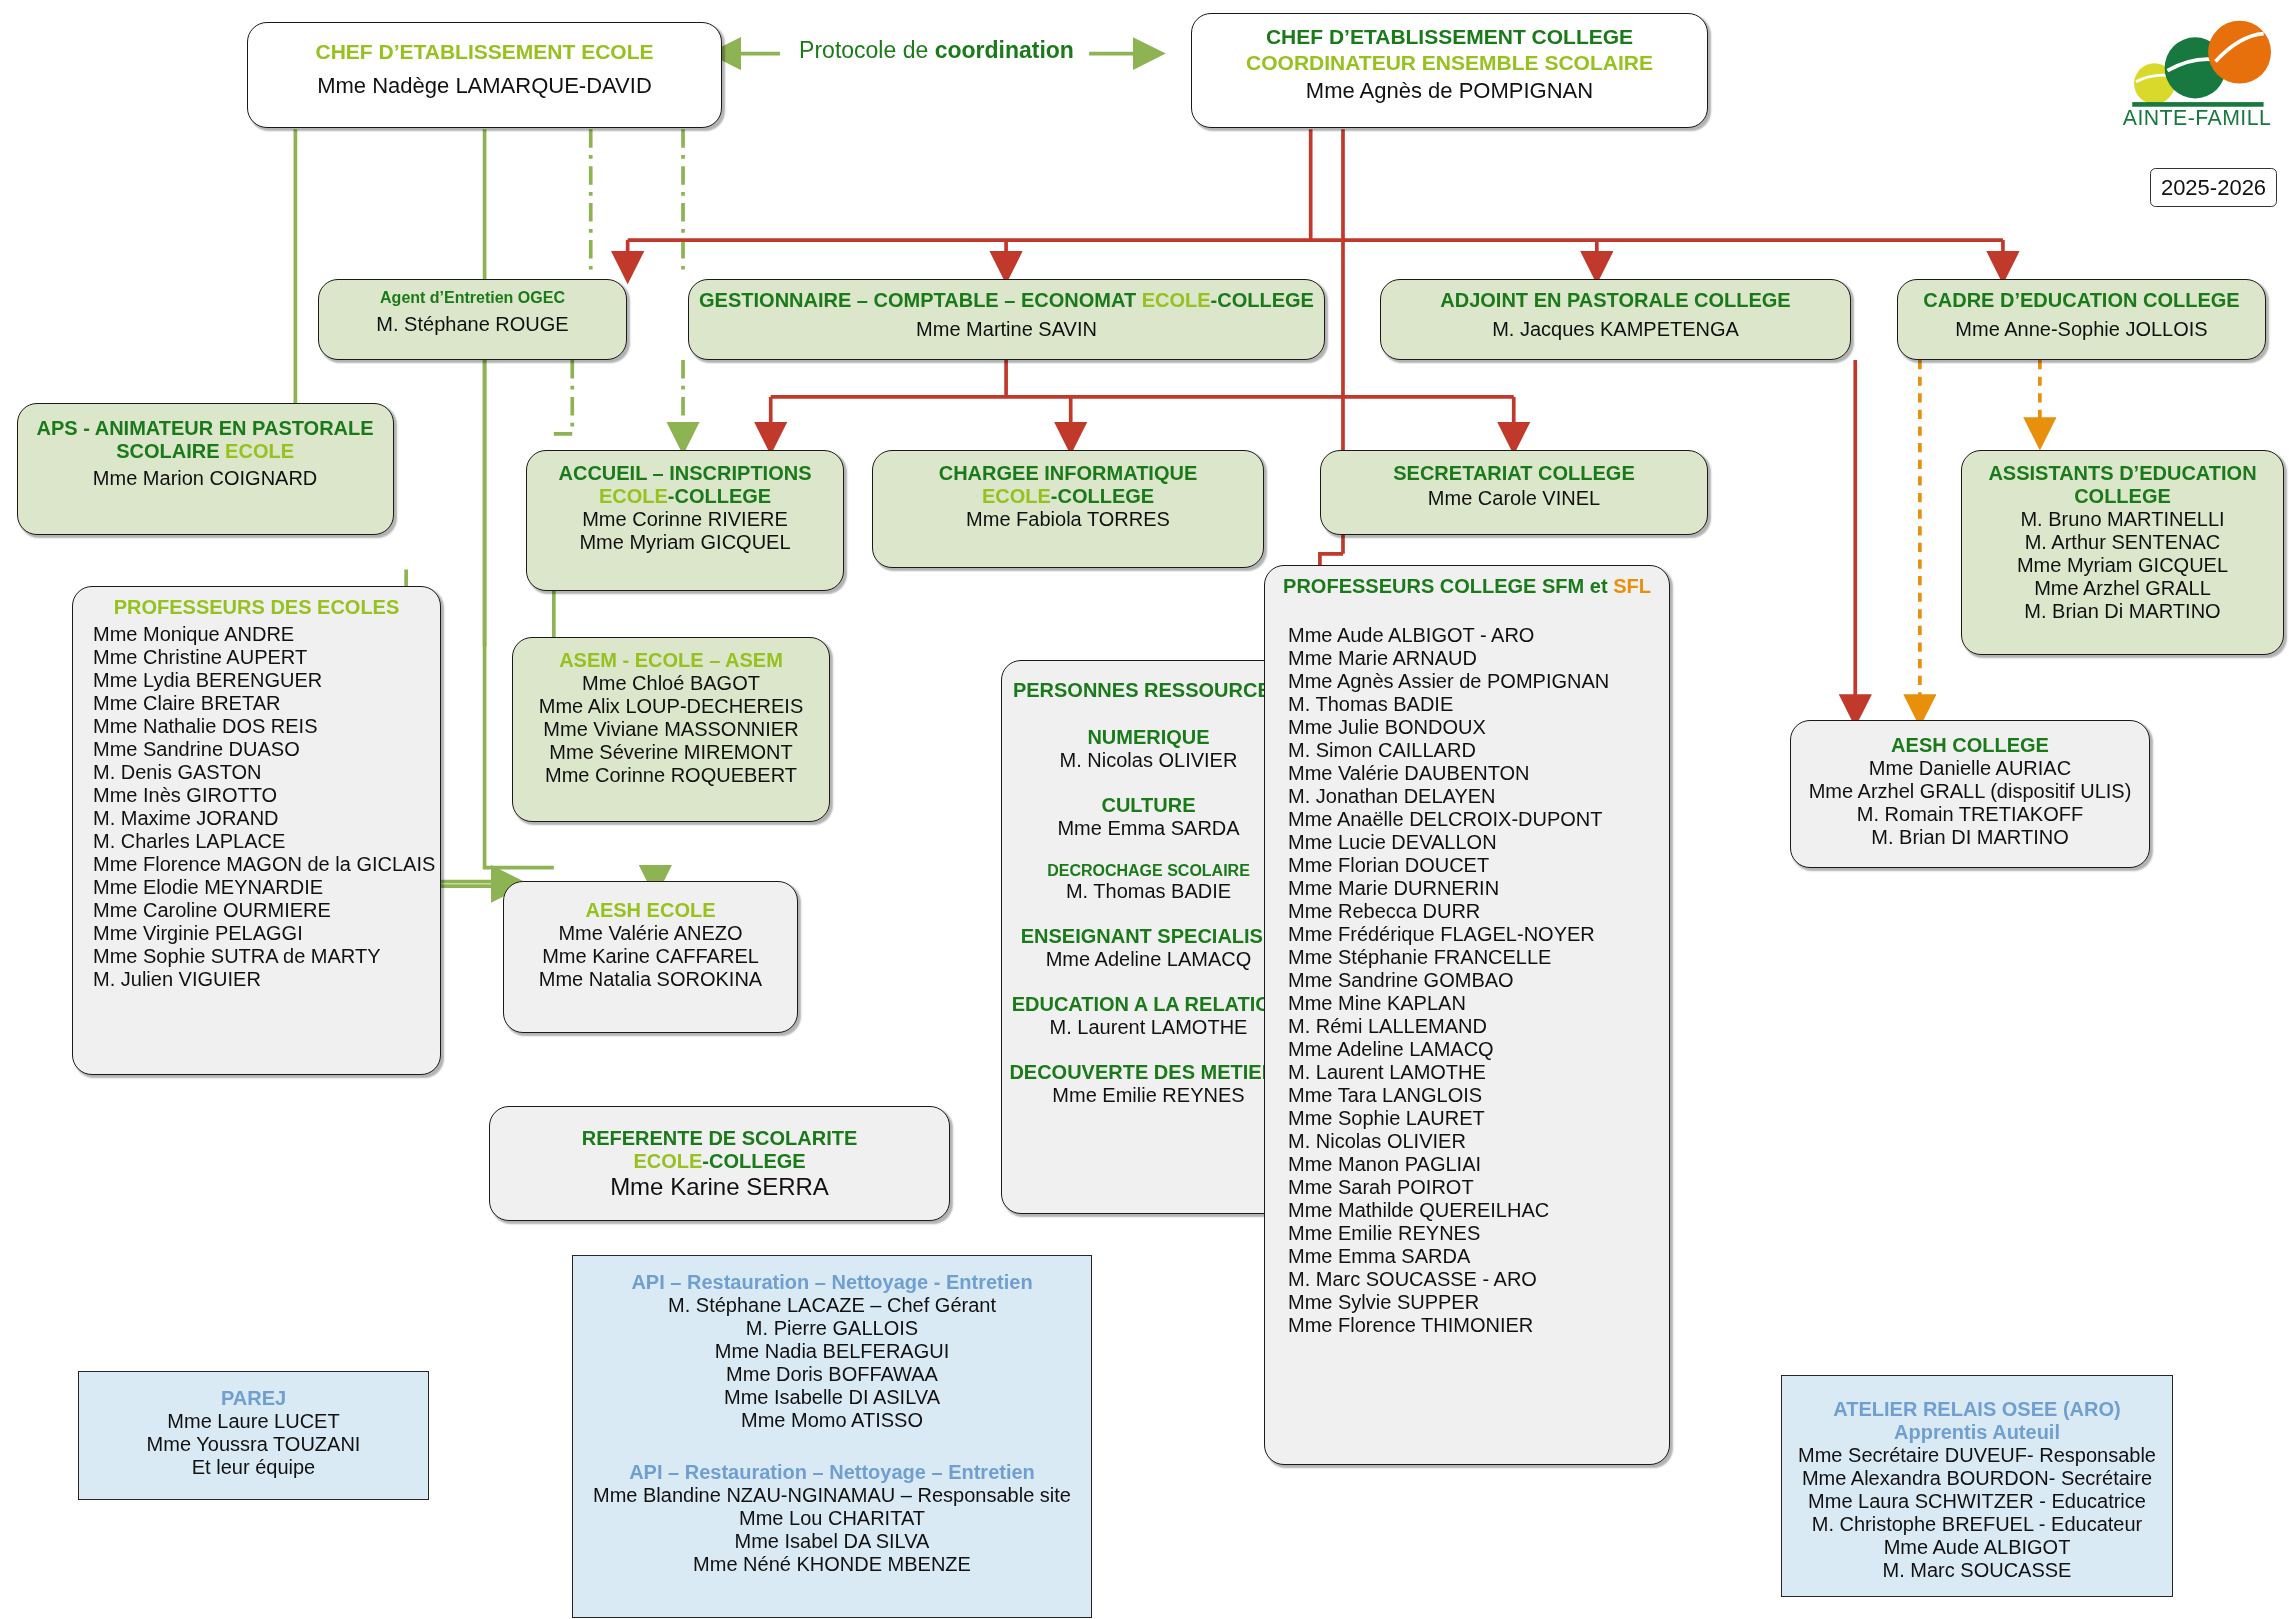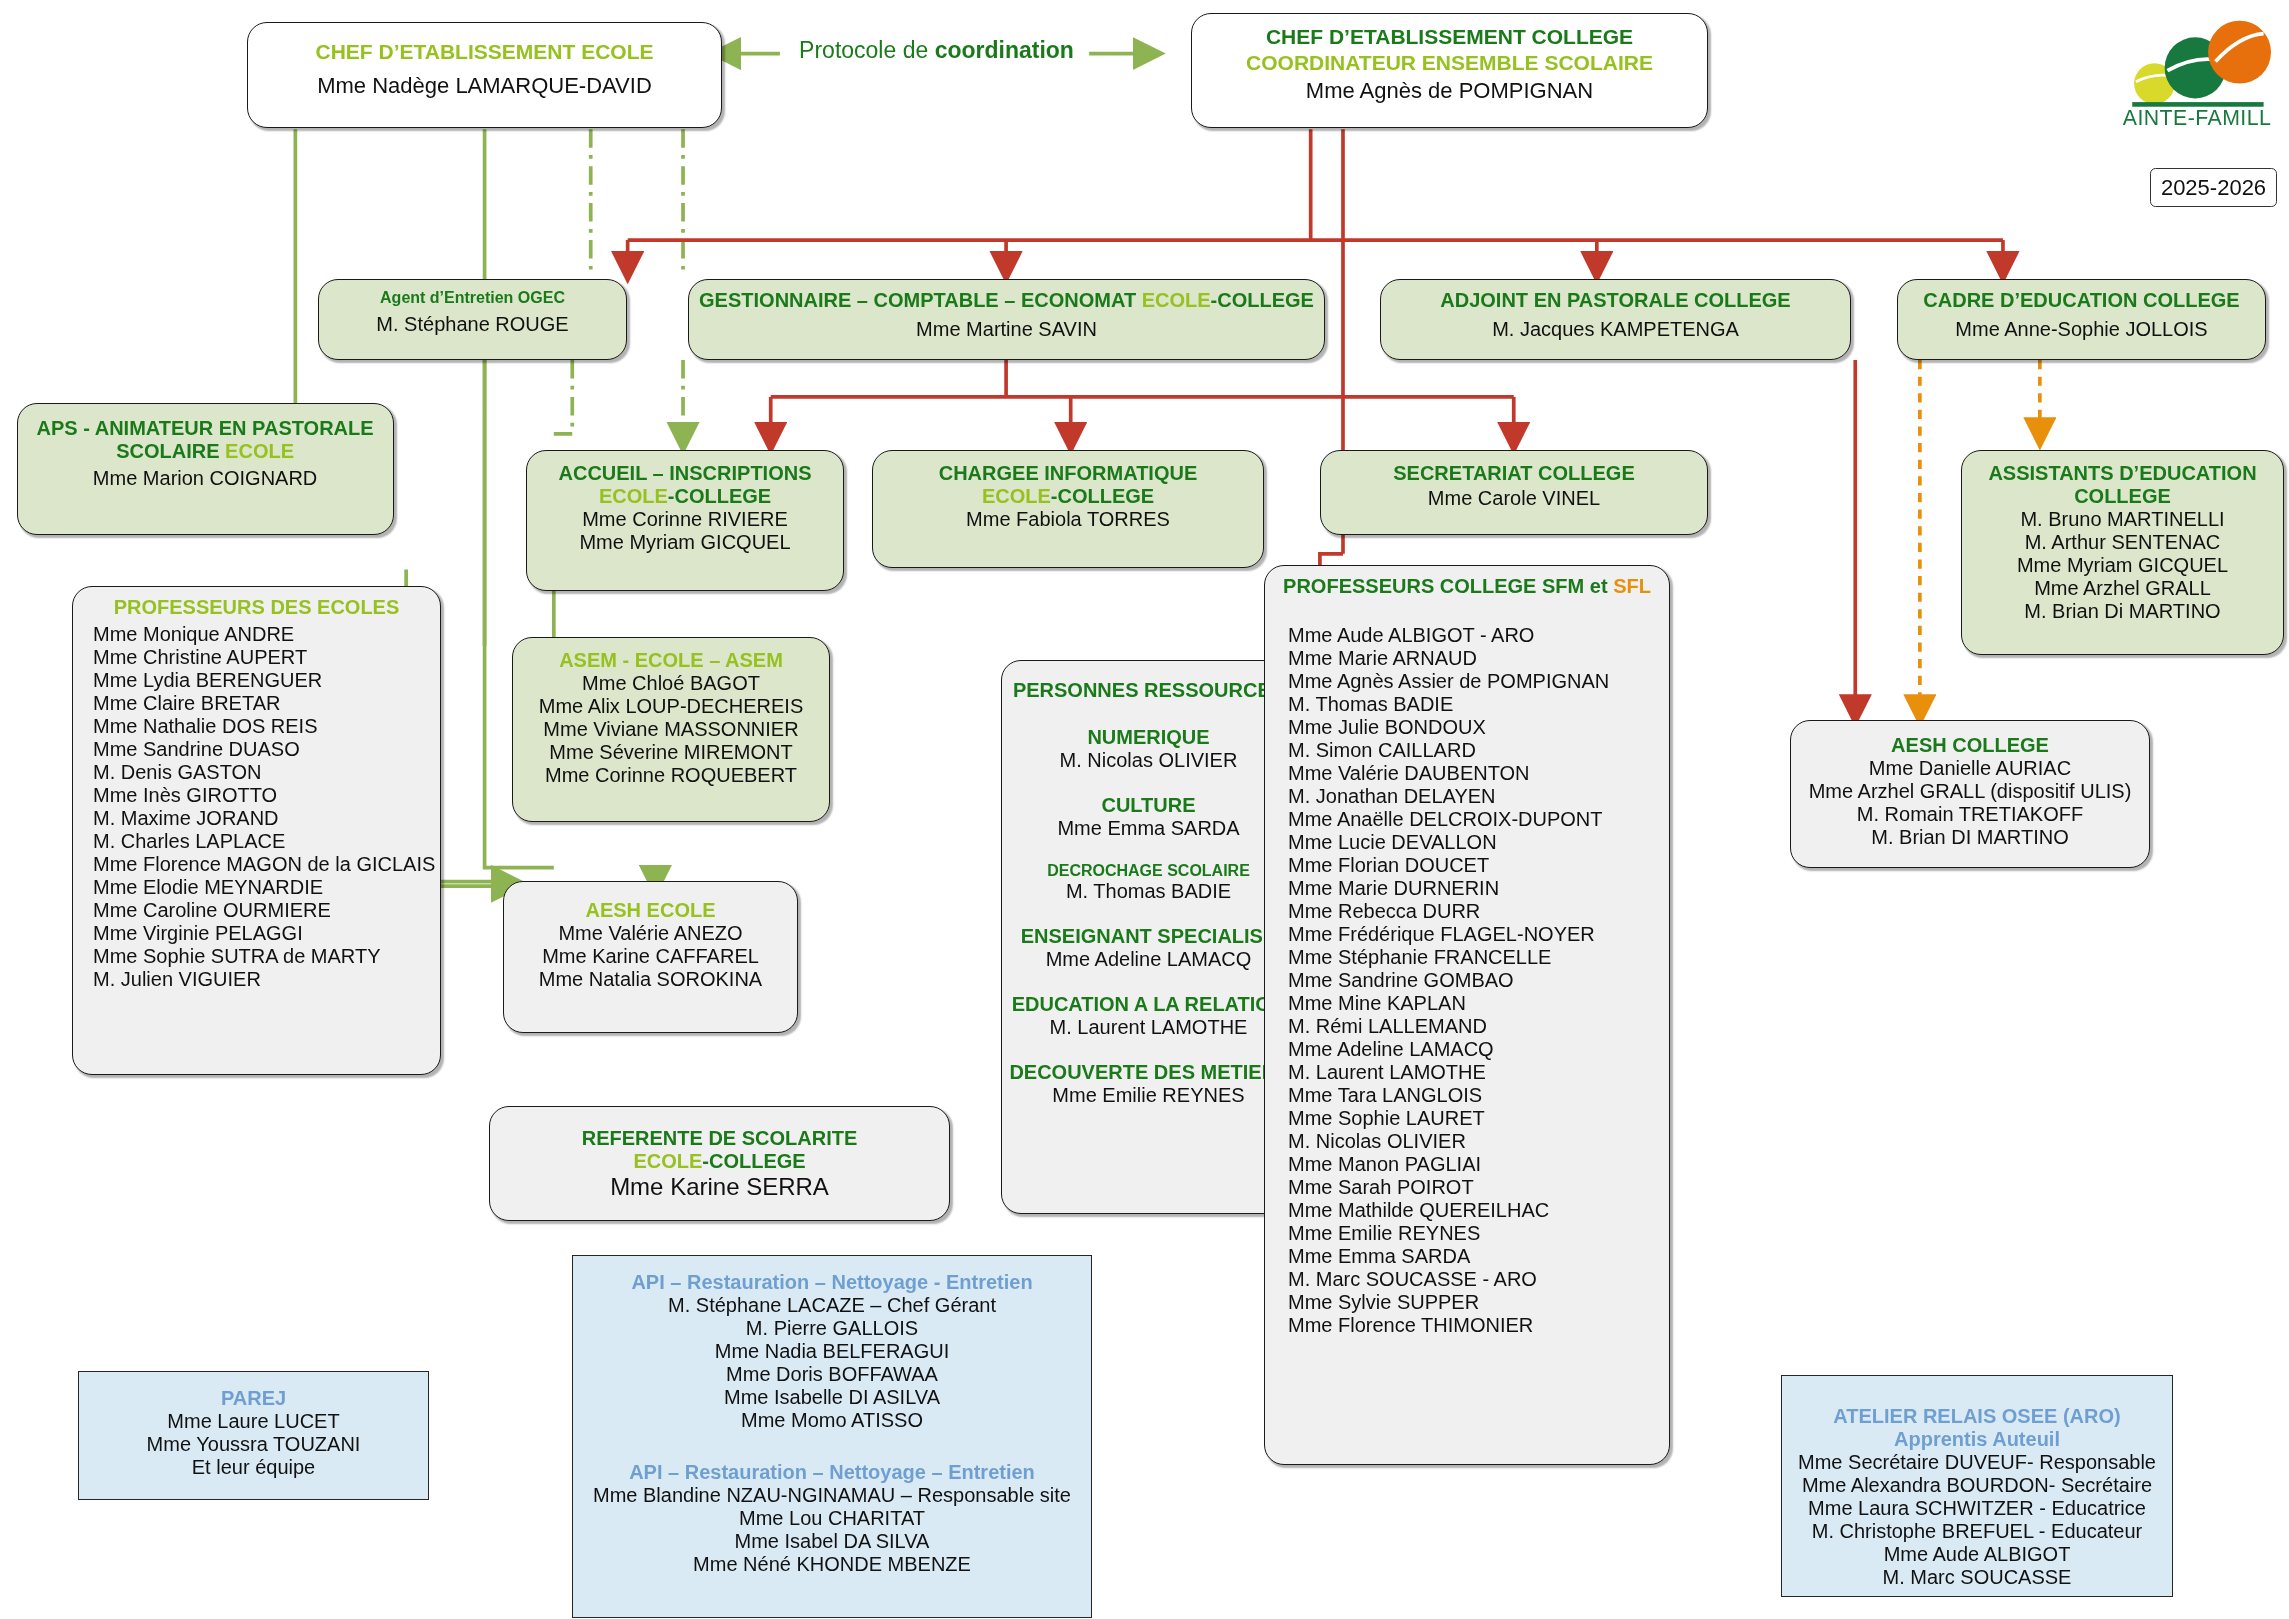--- a/index.html
+++ b/index.html
@@ -379,21 +379,21 @@
       <div class="blue-ttl line" style="font-size:20px;margin-top:29.5px;">API – Restauration – Nettoyage – Entretien</div>
       <div class="nm line" style="font-size:20px;">Mme Blandine NZAU-NGINAMAU – Responsable site</div>
       <div class="nm line" style="font-size:20px;">Mme Lou CHARITAT</div>
       <div class="nm line" style="font-size:20px;">Mme Isabel DA SILVA</div>
       <div class="nm line" style="font-size:20px;">Mme Néné KHONDE MBENZE</div>
     </div>
   </div>
 
   <div class="box sq blue" style="left:1781px;top:1375px;width:392px;height:222px;">
     <div class="pad">
-      <div class="blue-ttl line" style="font-size:20px;margin-top:20px;">ATELIER RELAIS OSEE (ARO)</div>
+      <div class="blue-ttl line" style="font-size:20px;margin-top:13px;">ATELIER RELAIS OSEE (ARO)</div>
       <div class="blue-ttl line" style="font-size:20px;">Apprentis Auteuil</div>
       <div class="nm line" style="font-size:20px;">Mme Secrétaire DUVEUF- Responsable</div>
       <div class="nm line" style="font-size:20px;">Mme Alexandra BOURDON- Secrétaire</div>
       <div class="nm line" style="font-size:20px;">Mme Laura SCHWITZER - Educatrice</div>
       <div class="nm line" style="font-size:20px;">M. Christophe BREFUEL - Educateur</div>
       <div class="nm line" style="font-size:20px;">Mme Aude ALBIGOT</div>
       <div class="nm line" style="font-size:20px;">M. Marc SOUCASSE</div>
     </div>
   </div>
 

